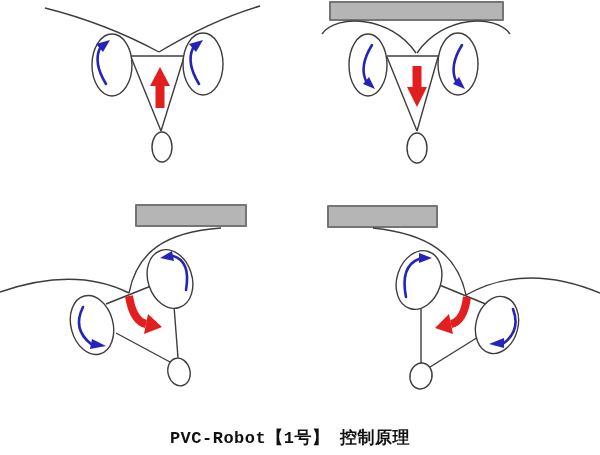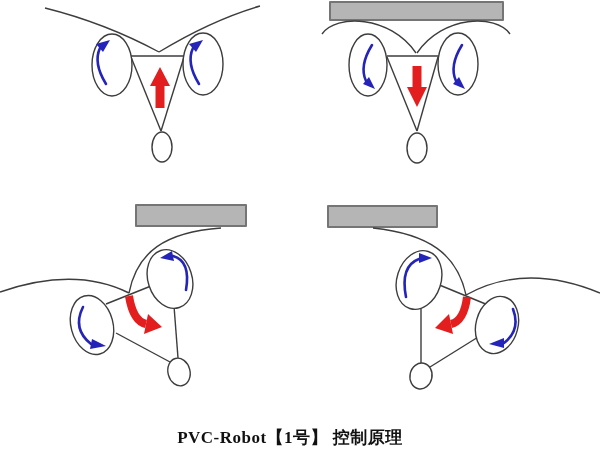--- a/index.html
+++ b/index.html
@@ -8,21 +8,21 @@
     width:600px;height:455px;
     background:#ffffff;
     overflow:hidden;
     font-family:"DejaVu Sans",sans-serif;
   }
   .canvas svg{position:absolute;left:0;top:0;}
   .caption{
     position:absolute;
     left:0;top:426px;width:580px;
     text-align:center;
-    font-family:Liberation Serif, serif;
+    font-family:Liberation Mono, monospace;
     font-weight:bold;
     font-size:17px;
     letter-spacing:0.5px;
     color:#111;
     white-space:pre;
   }
 </style>
 </head>
 <body>
 

